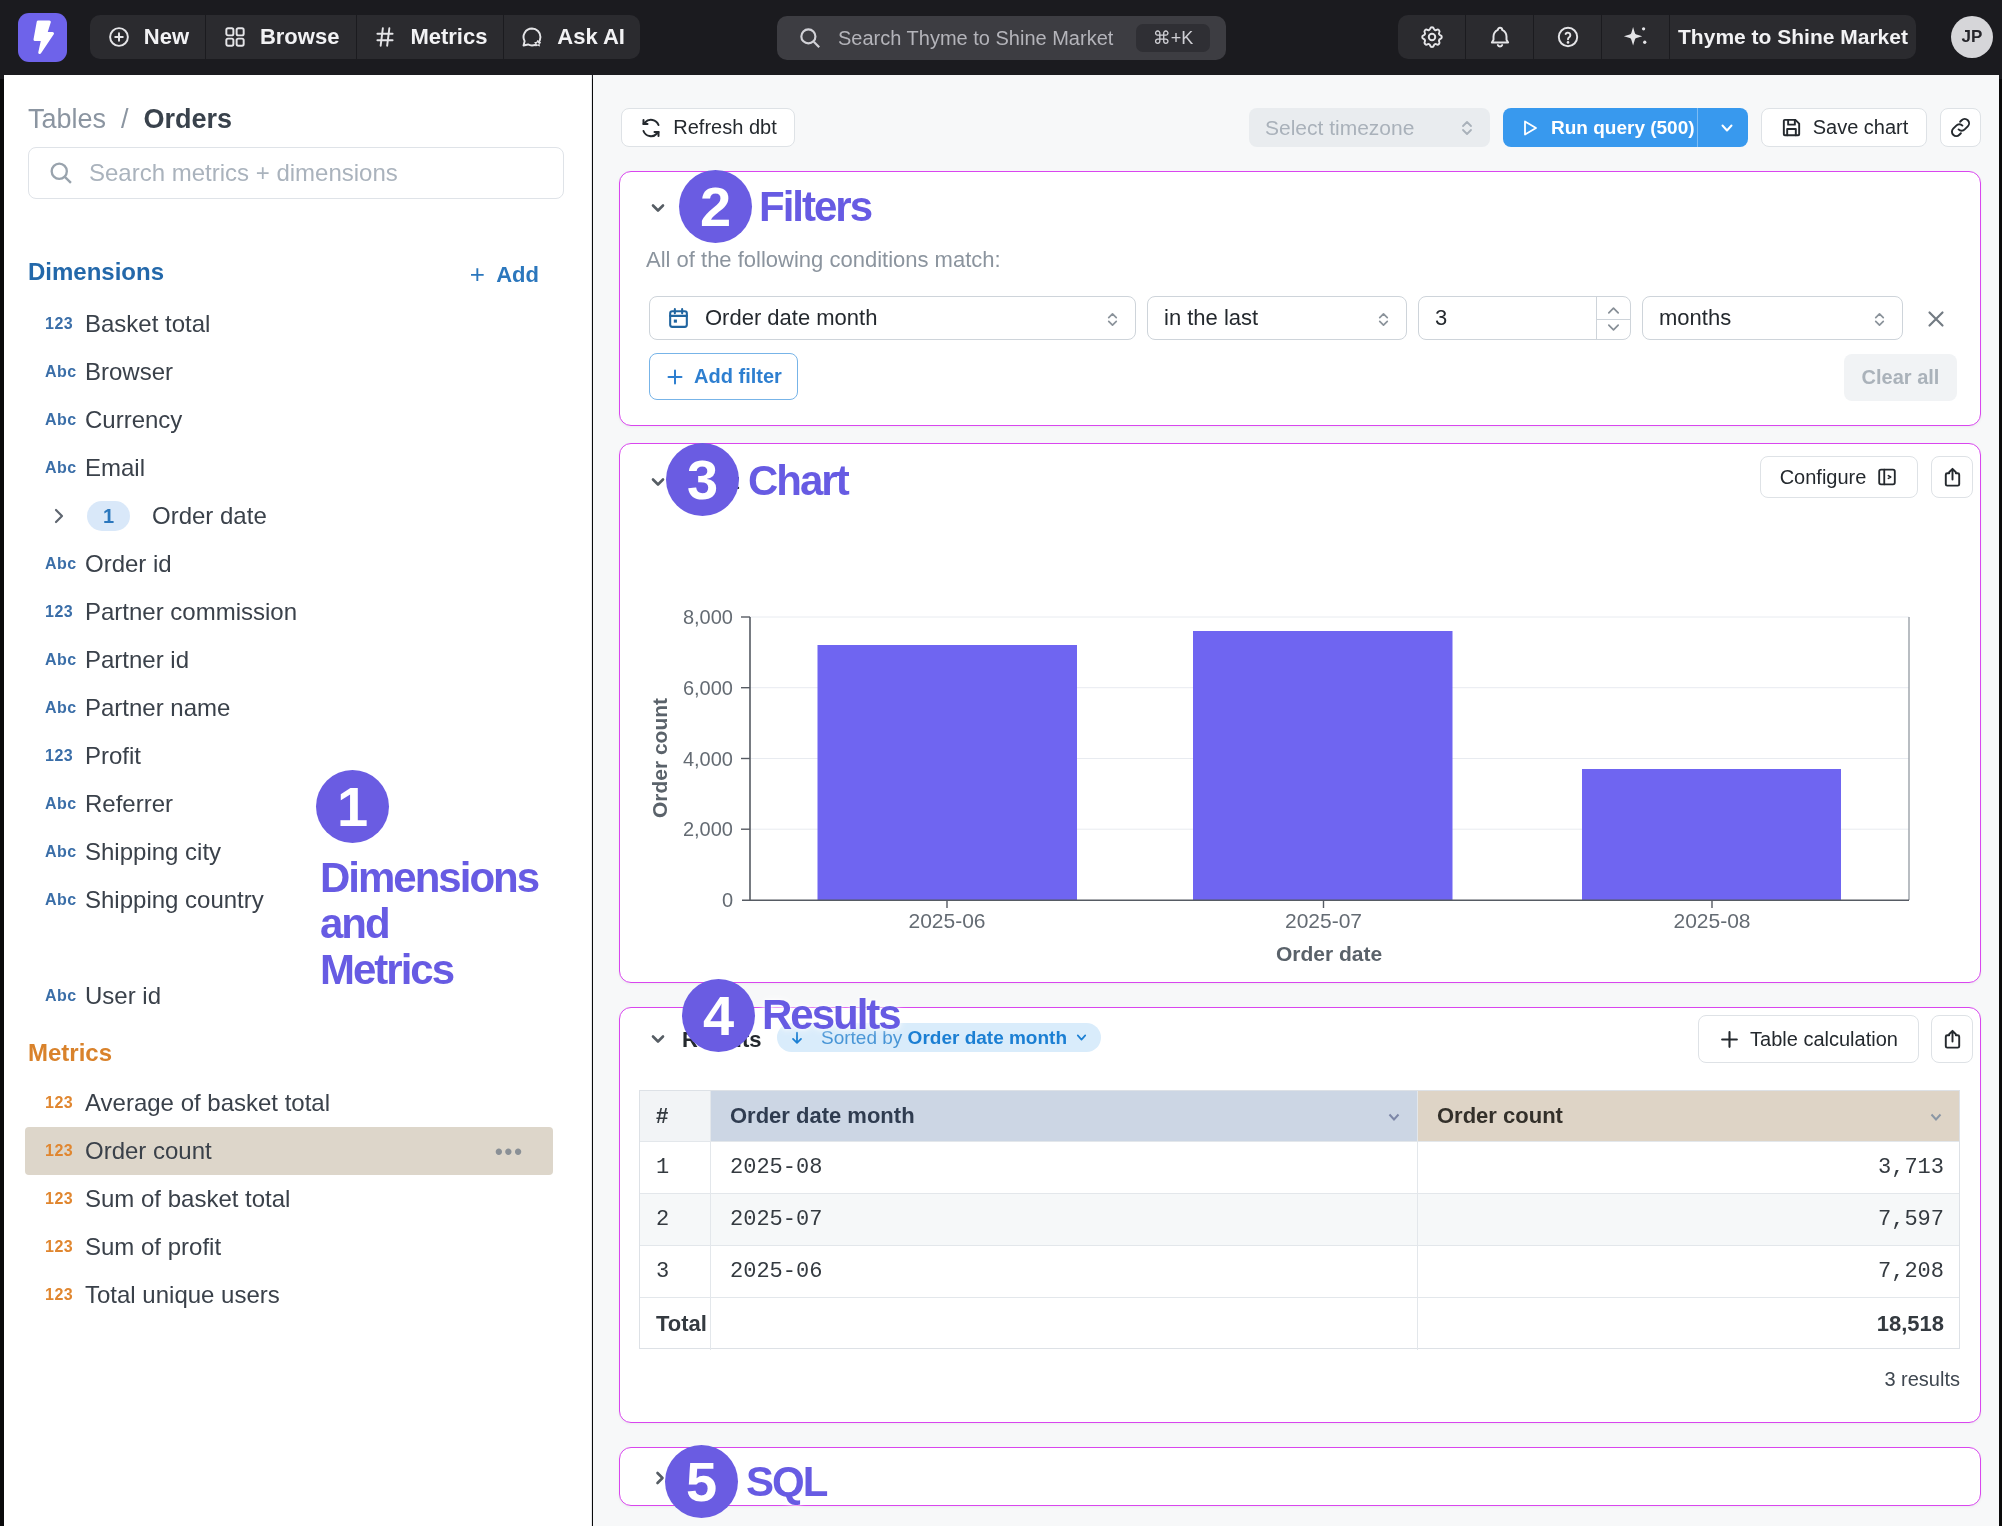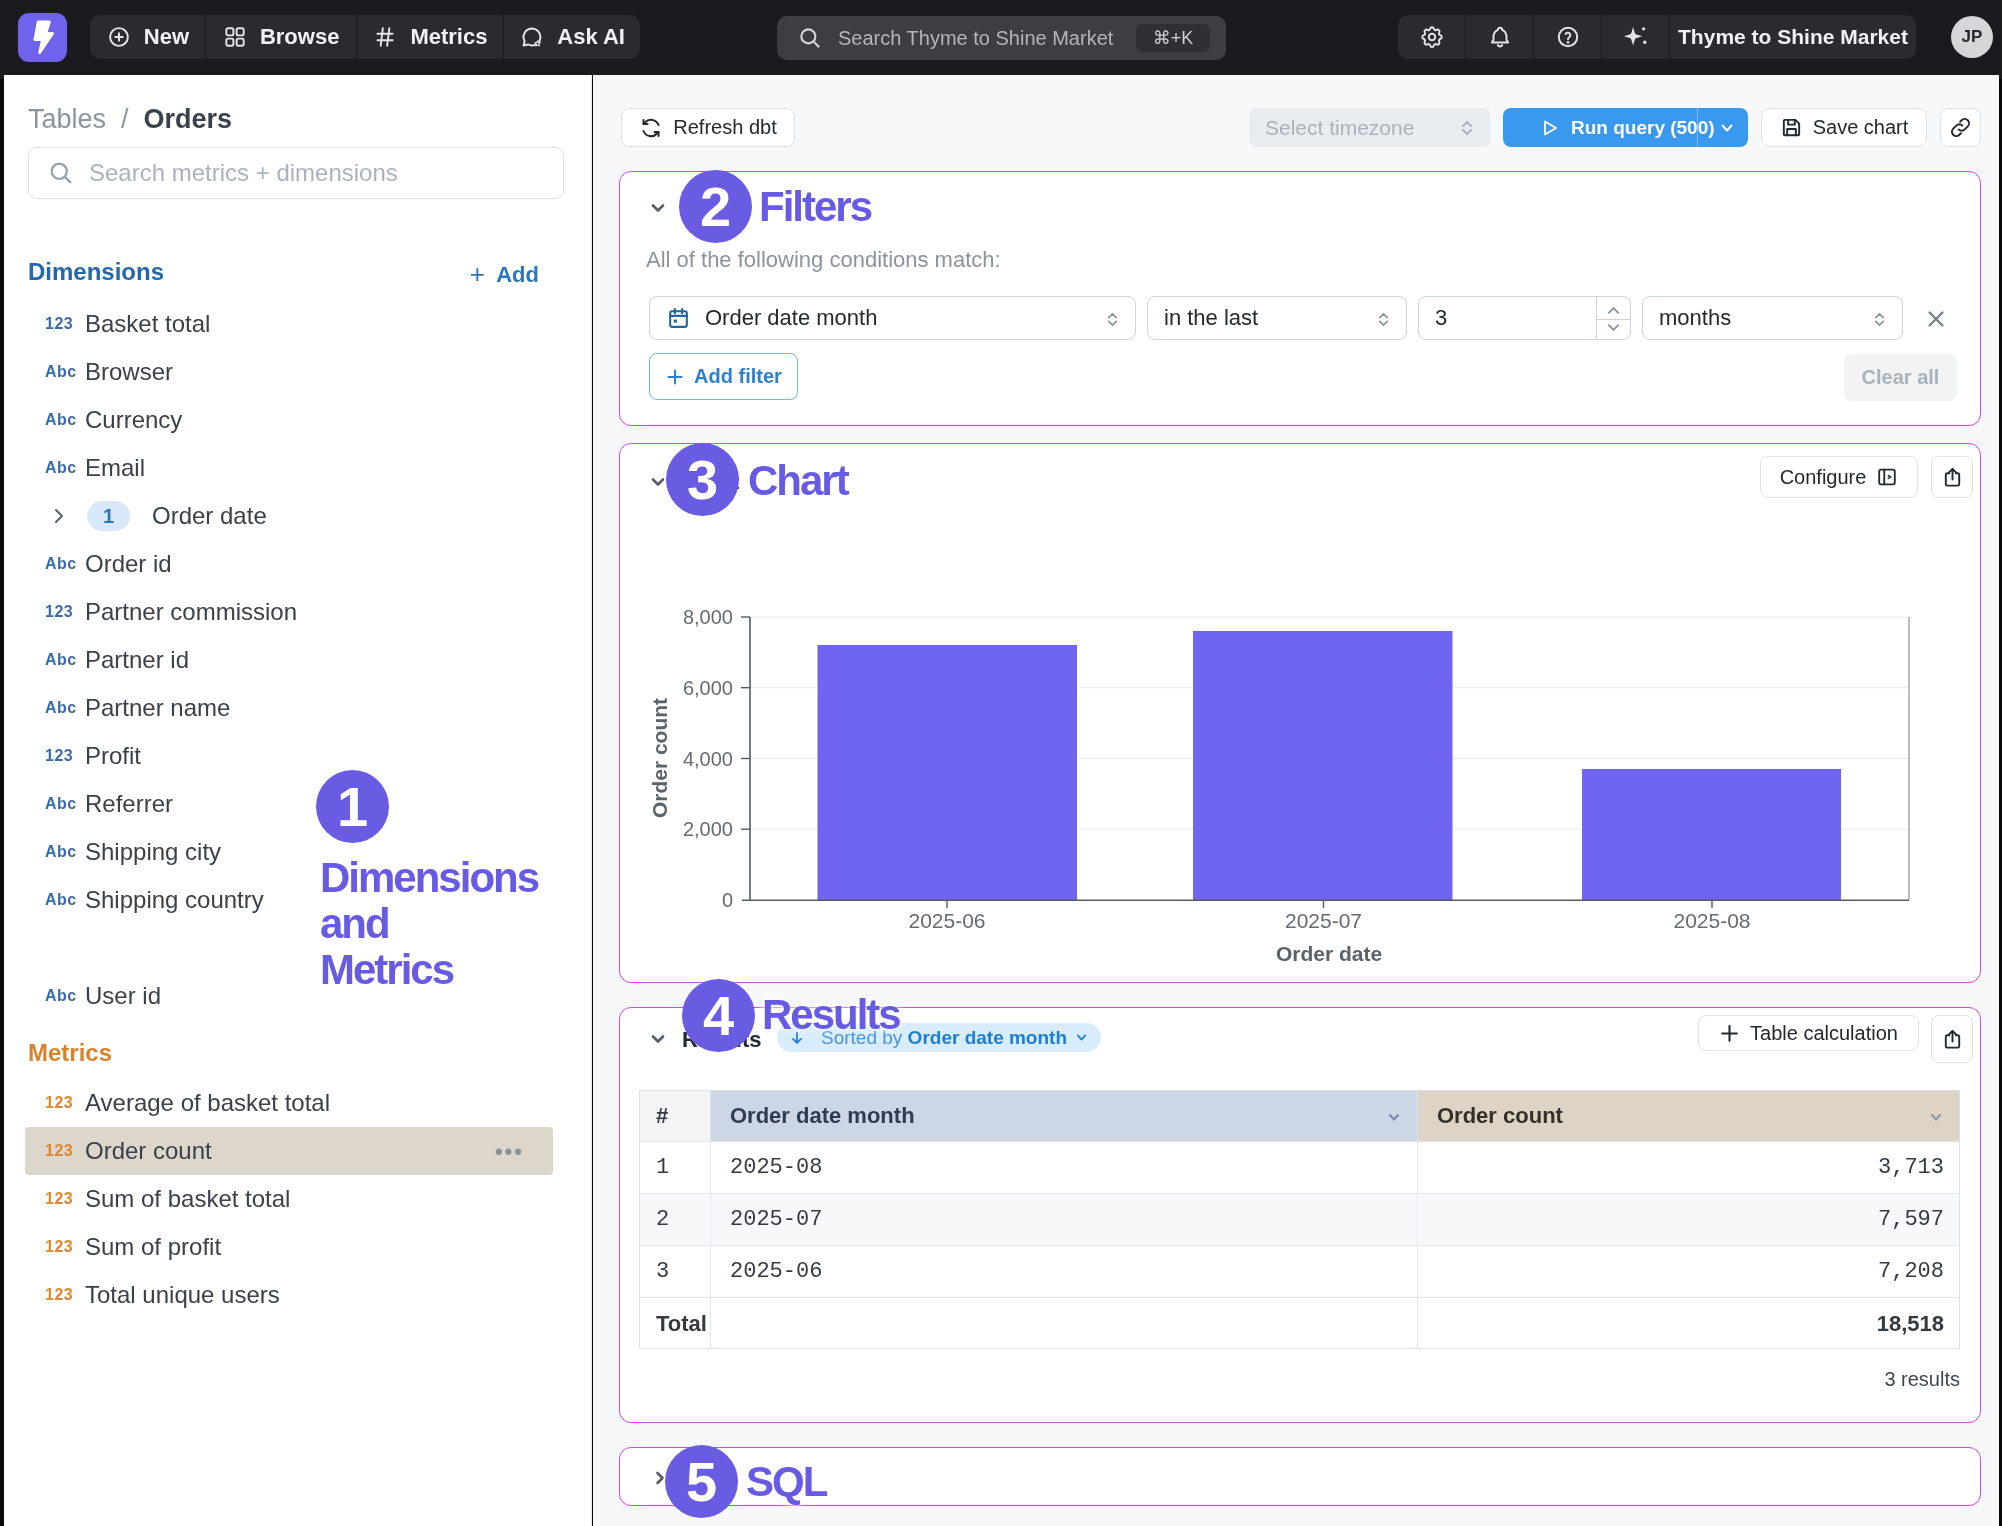--- a/index.html
+++ b/index.html
@@ -272,21 +272,21 @@
           <path d="M4.5 4v4h4M19.5 20v-4h-4"></path>
         </svg>
       Refresh dbt
     </div>
     <div class="abs" style="left:656px; top:33px; width:241px; height:39px; background:#e9ecef; border-radius:8px; display:flex; align-items:center;">
       <span style="margin-left:16px; font-size:21px; color:#a9b1ba;">Select timezone</span>
       <svg style="position:absolute; right:14px;" width="18" height="18" viewBox="0 0 18 18" fill="none" stroke="#a9b1ba" stroke-width="1.8" stroke-linecap="round" stroke-linejoin="round">
           <path d="M5 7 L9 3 L13 7 M5 11 L9 15 L13 11"></path>
         </svg>
     </div>
-    <div class="abs" style="left:910px; top:33px; width:245px; height:39px; background:#3899ee; border-radius:8px; display:flex; align-items:center; color:#fff; font-weight:bold; font-size:19px;padding-left:20px;">
+    <div class="abs" style="left:910px; top:33px; width:245px; height:39px; background:#3899ee; border-radius:8px; display:flex; align-items:center; color:#fff; font-weight:bold; font-size:19px;">
       <svg style="margin-left:18px;" width="18" height="18" viewBox="0 0 18 18" fill="none" stroke="#fff" stroke-width="1.8" stroke-linejoin="round">
           <path d="M4 2.5 L15 9 L4 15.5 Z"></path>
         </svg>
       <span style="margin-left:12px;">Run query (500)</span>
       <div style="position:absolute; left:194px; top:0; width:1px; height:39px; background:rgba(255,255,255,0.35);"></div>
       <svg style="position:absolute; right:12px;" width="18" height="18" viewBox="0 0 18 18" fill="none" stroke="#fff" stroke-width="2" stroke-linecap="round" stroke-linejoin="round">
           <path d="M4.5 6.5 L9 11.5 L13.5 6.5"></path>
         </svg>
     </div>
     <div class="btn" style="left:1168px; top:33px; width:166px; height:39px;">
@@ -418,21 +418,21 @@
       <div class="abs" style="left:157px; top:15px; height:29px; background:#d9ecfb; border-radius:15px; display:flex; align-items:center; padding:0 12px;">
         <svg width="16" height="16" viewBox="0 0 18 18" fill="none" stroke="#1b7fd3" stroke-width="2" stroke-linecap="round" stroke-linejoin="round">
             <path d="M9 3v11M4.5 10 L9 14.5 L13.5 10"></path>
           </svg>
         <span style="margin-left:16px; font-size:19px; color:#4795d6;">Sorted by&nbsp;</span>
         <span style="font-size:19px; font-weight:bold; color:#1b7fd3;">Order date month</span>
         <svg style="margin-left:7px;" width="15" height="15" viewBox="0 0 18 18" fill="none" stroke="#1b7fd3" stroke-width="2" stroke-linecap="round" stroke-linejoin="round">
             <path d="M4.5 6.5 L9 11.5 L13.5 6.5"></path>
           </svg>
       </div>
-      <div class="btn" style="left:1078px; top:7px; width:221px; height:36px;justify-content:center;">
+      <div class="btn" style="left:1078px; top:7px; width:221px; height:48px;justify-content:center;">
         <svg width="21" height="21" viewBox="0 0 20 20" fill="none" stroke="#24292e" stroke-width="2" stroke-linecap="round">
             <path d="M10 3v14M3 10h14"></path>
           </svg>
         Table calculation
       </div>
       <div class="btn" style="left:1311px; top:7px; width:42px; height:48px;">
         <svg width="23" height="23" viewBox="0 0 24 24" fill="none" stroke="#24292e" stroke-width="2" stroke-linecap="round" stroke-linejoin="round">
             <path d="M8.5 7.5h-2a1.5 1.5 0 0 0-1.5 1.5v10a1.5 1.5 0 0 0 1.5 1.5h11a1.5 1.5 0 0 0 1.5-1.5V9a1.5 1.5 0 0 0-1.5-1.5h-2"></path>
             <path d="M12 14V3.5M8.5 6.5 L12 3 L15.5 6.5"></path>
           </svg>

